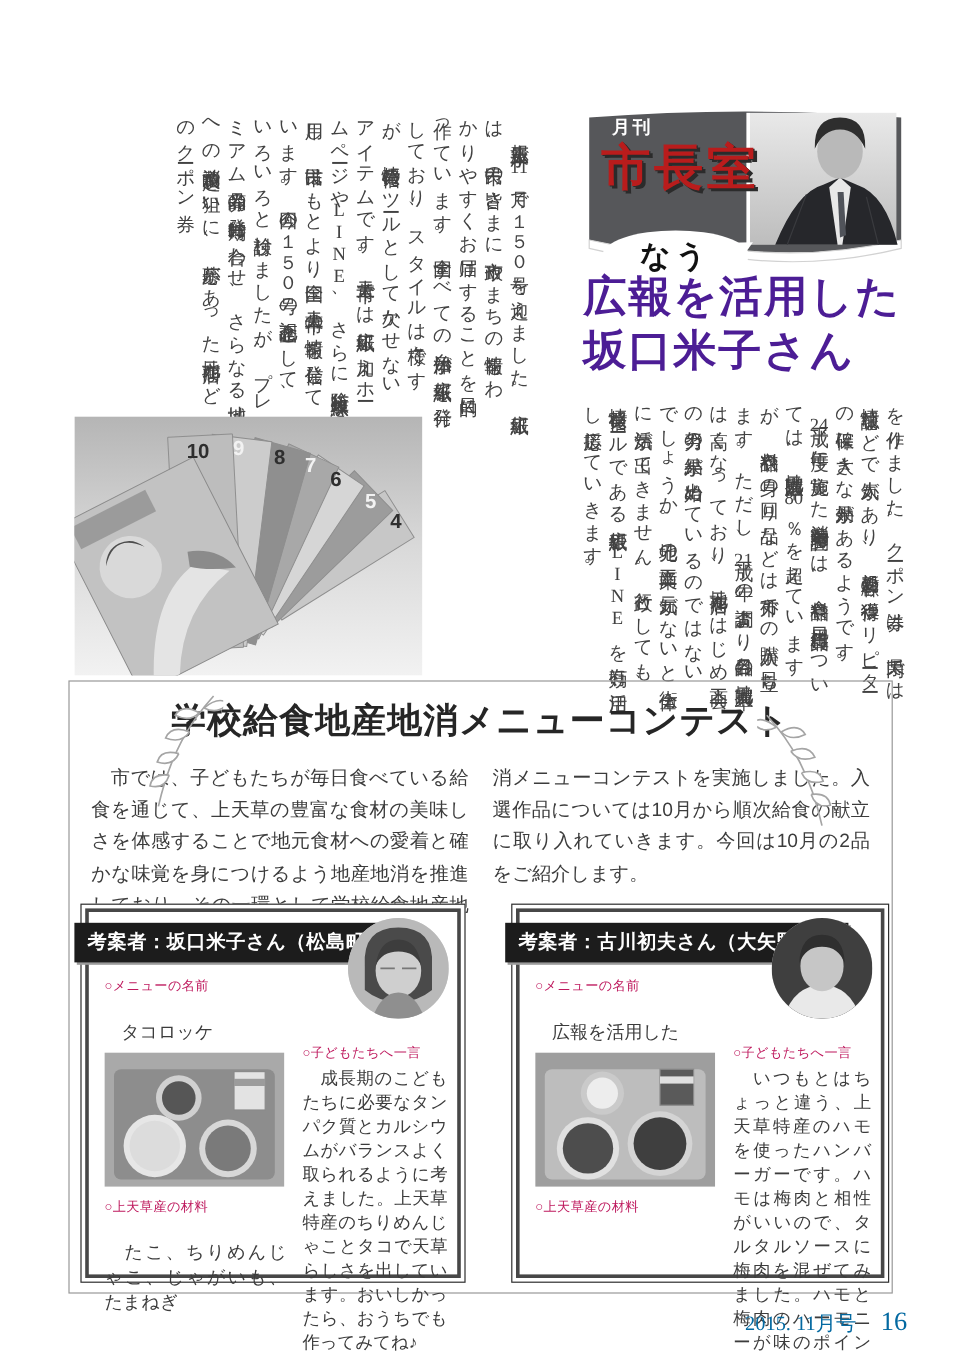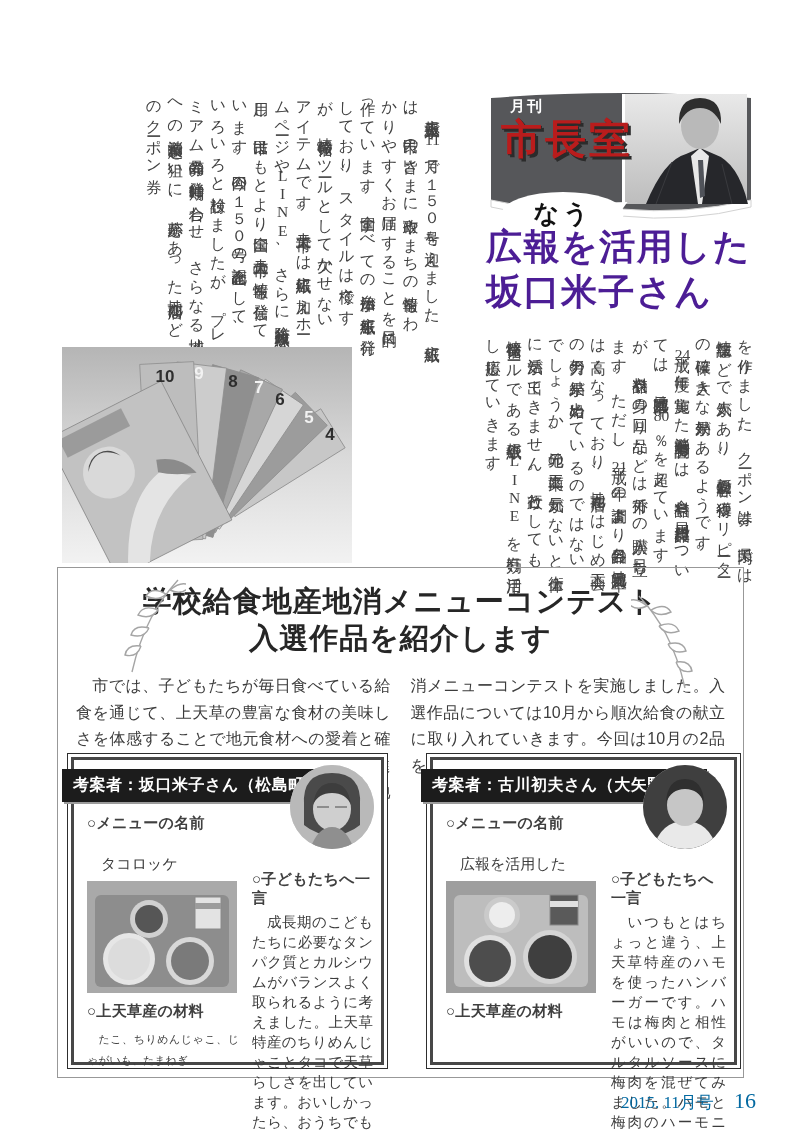--- a/index.html
+++ b/index.html
@@ -59,25 +59,25 @@
   .card.c0 { width:321px; } .card.c1 { width:315px; }
   .card-inner { position:relative; border:3px solid #474747; height:100%; background:#fff; }
   .labelbar { position:absolute; left:-12px; top:9px; background:#1c1c1c; color:#fff;
               font-weight:bold; font-size:16px; letter-spacing:0.5px;
               padding:6px 10px 6px 11px; box-shadow:2px 2px 0 #9b9b9b; white-space:nowrap; }
   .portrait { position:absolute; right:7px; top:5px; width:84px; height:84px;
               border-radius:50%; overflow:hidden; background:#cfcfcf; }
   .cols { position:absolute; left:13px; top:54px; right:8px; display:flex; }
   .col-l { width:152px; flex:none; }
   .col-r { flex:1; margin-left:13px; padding-top:56px; }
-  .h-small { font-weight:bold; font-size:15px; color:#404040; letter-spacing:0.3px; }
+  .h-small { font-weight:normal; font-size:11px; color:#be185d; letter-spacing:0.3px; }
   .menu-name { font-size:15px; color:#3c3c3c; padding-left:14px; margin-top:22px; }
   .food { width:150px; height:112px; margin-top:7px; }
   .ing-h { margin-top:9px; }
-  .ing { font-size:11px; line-height:21px; color:#3c3c3c; margin-top:8px; text-align:justify; }
+  .ing { font-size:15px; line-height:21px; color:#3c3c3c; margin-top:20px; text-align:justify; }
   .comment { font-size:14.5px; line-height:20px; color:#3c3c3c; margin-top:4px; text-align:justify; }
 
   
   .footer { position:absolute; top:1088px; right:44px;
             font-family:"Liberation Serif","DejaVu Serif",serif; color:#0369a1;
             font-size:17px; }
   .footer .pagenum { font-size:22px; margin-left:16px; }
 </style>
 </head>
 <body>
@@ -185,21 +185,20 @@
         <path d="M52,18 q-14,-8 -20,2 q12,6 20,-2" fill="#ffffff"></path>
         <path d="M44,34 q-15,-6 -20,5 q13,5 20,-5" fill="#ffffff"></path>
         <path d="M35,52 q-15,-4 -18,7 q13,4 18,-7" fill="#ffffff"></path>
         <path d="M27,70 q-14,-2 -16,9 q12,3 16,-9" fill="#ffffff"></path>
         <path d="M56,14 q12,-10 20,-4 q-8,10 -20,4" fill="#ffffff"></path>
       </g>
     </svg>
 
     <div class="c-title">
       <div>学校給食地産地消メニューコンテスト</div>
-      <div>入選作品を紹介します</div>
     </div>
 
     <div class="c-intro">　市では、子どもたちが毎日食べている給食を通じて、上天草の豊富な食材の美味しさを体感することで地元食材への愛着と確かな味覚を身につけるよう地産地消を推進しており、その一環として学校給食地産地消メニューコンテストを実施しました。入選作品については10月から順次給食の献立に取り入れていきます。今回は10月の2品をご紹介します。</div>
 
     <div class="cards">
 
       <div class="card c0">
         <div class="card-inner">
           <div class="labelbar">考案者：坂口米子さん（松島町）</div>
           <div class="portrait">

